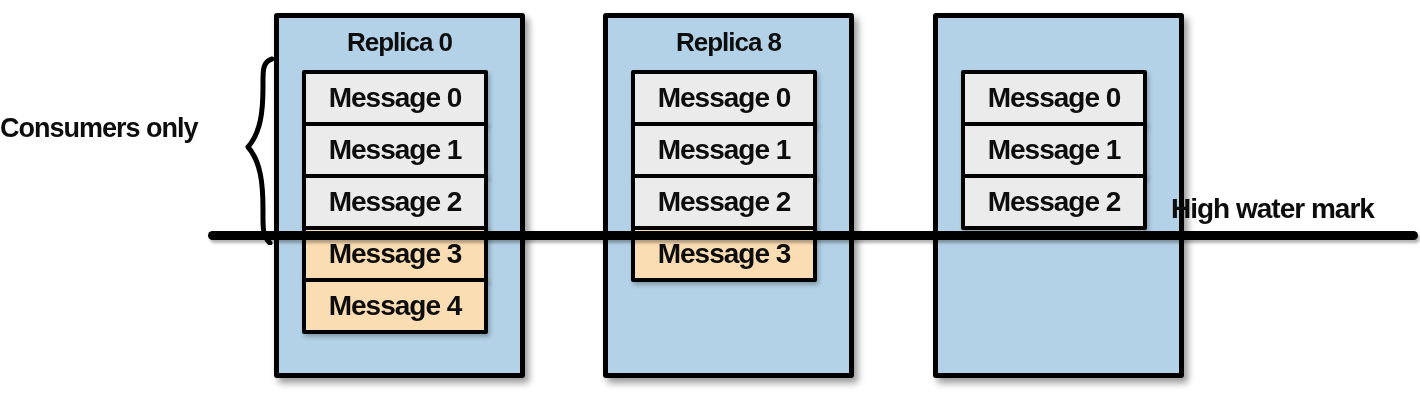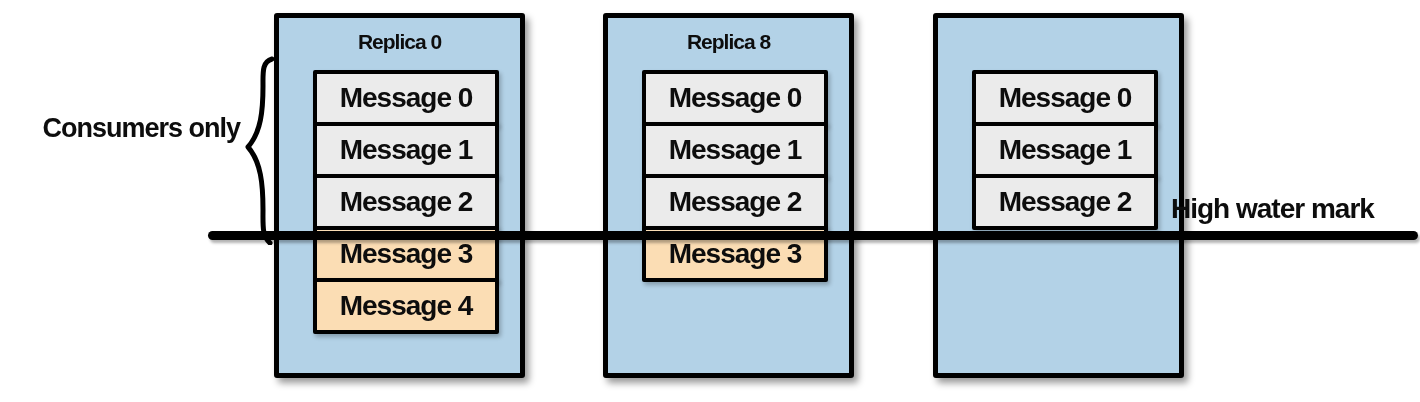--- a/index.html
+++ b/index.html
@@ -13,21 +13,21 @@
     font-weight: bold;
     letter-spacing: -1px;
     color: #0d0d0d;
   }
 
   
   .note {
     position: absolute;
     left: 0; top: 112px;
     width: 240px;
-    text-align: right;
+    text-align: left;
     font-size: 27px;
     line-height: 33px;
     white-space: nowrap;
   }
 
   .brace {
     position: absolute;
     left: 241px; top: 55px;
     width: 34px; height: 190px;
     z-index: 4;
@@ -42,26 +42,26 @@
     box-sizing: border-box;
     background: var(--replica-bg, #b3d2e7);
     border: 5px solid var(--outline, #000000);
     border-radius: 3px;
     box-shadow: 4px 5px 7px rgba(0,0,0,0.40);
     z-index: 1;
   }
   .replica-title {
     margin-top: 7px;
     text-align: center;
-    font-size: 21px;
+    font-size: 26px;
     line-height: 34px;
   }
   .messages {
     position: absolute;
-    left: 34px; top: 52px;
+    left: 23px; top: 52px;
     width: 164px;
     border-radius: 32px;
   }
   .message {
     box-sizing: border-box;
     width: 186px;
     height: 56px;
     border: 4px solid var(--outline, #000000);
     border-radius: 2px;
     margin-top: -4px;

